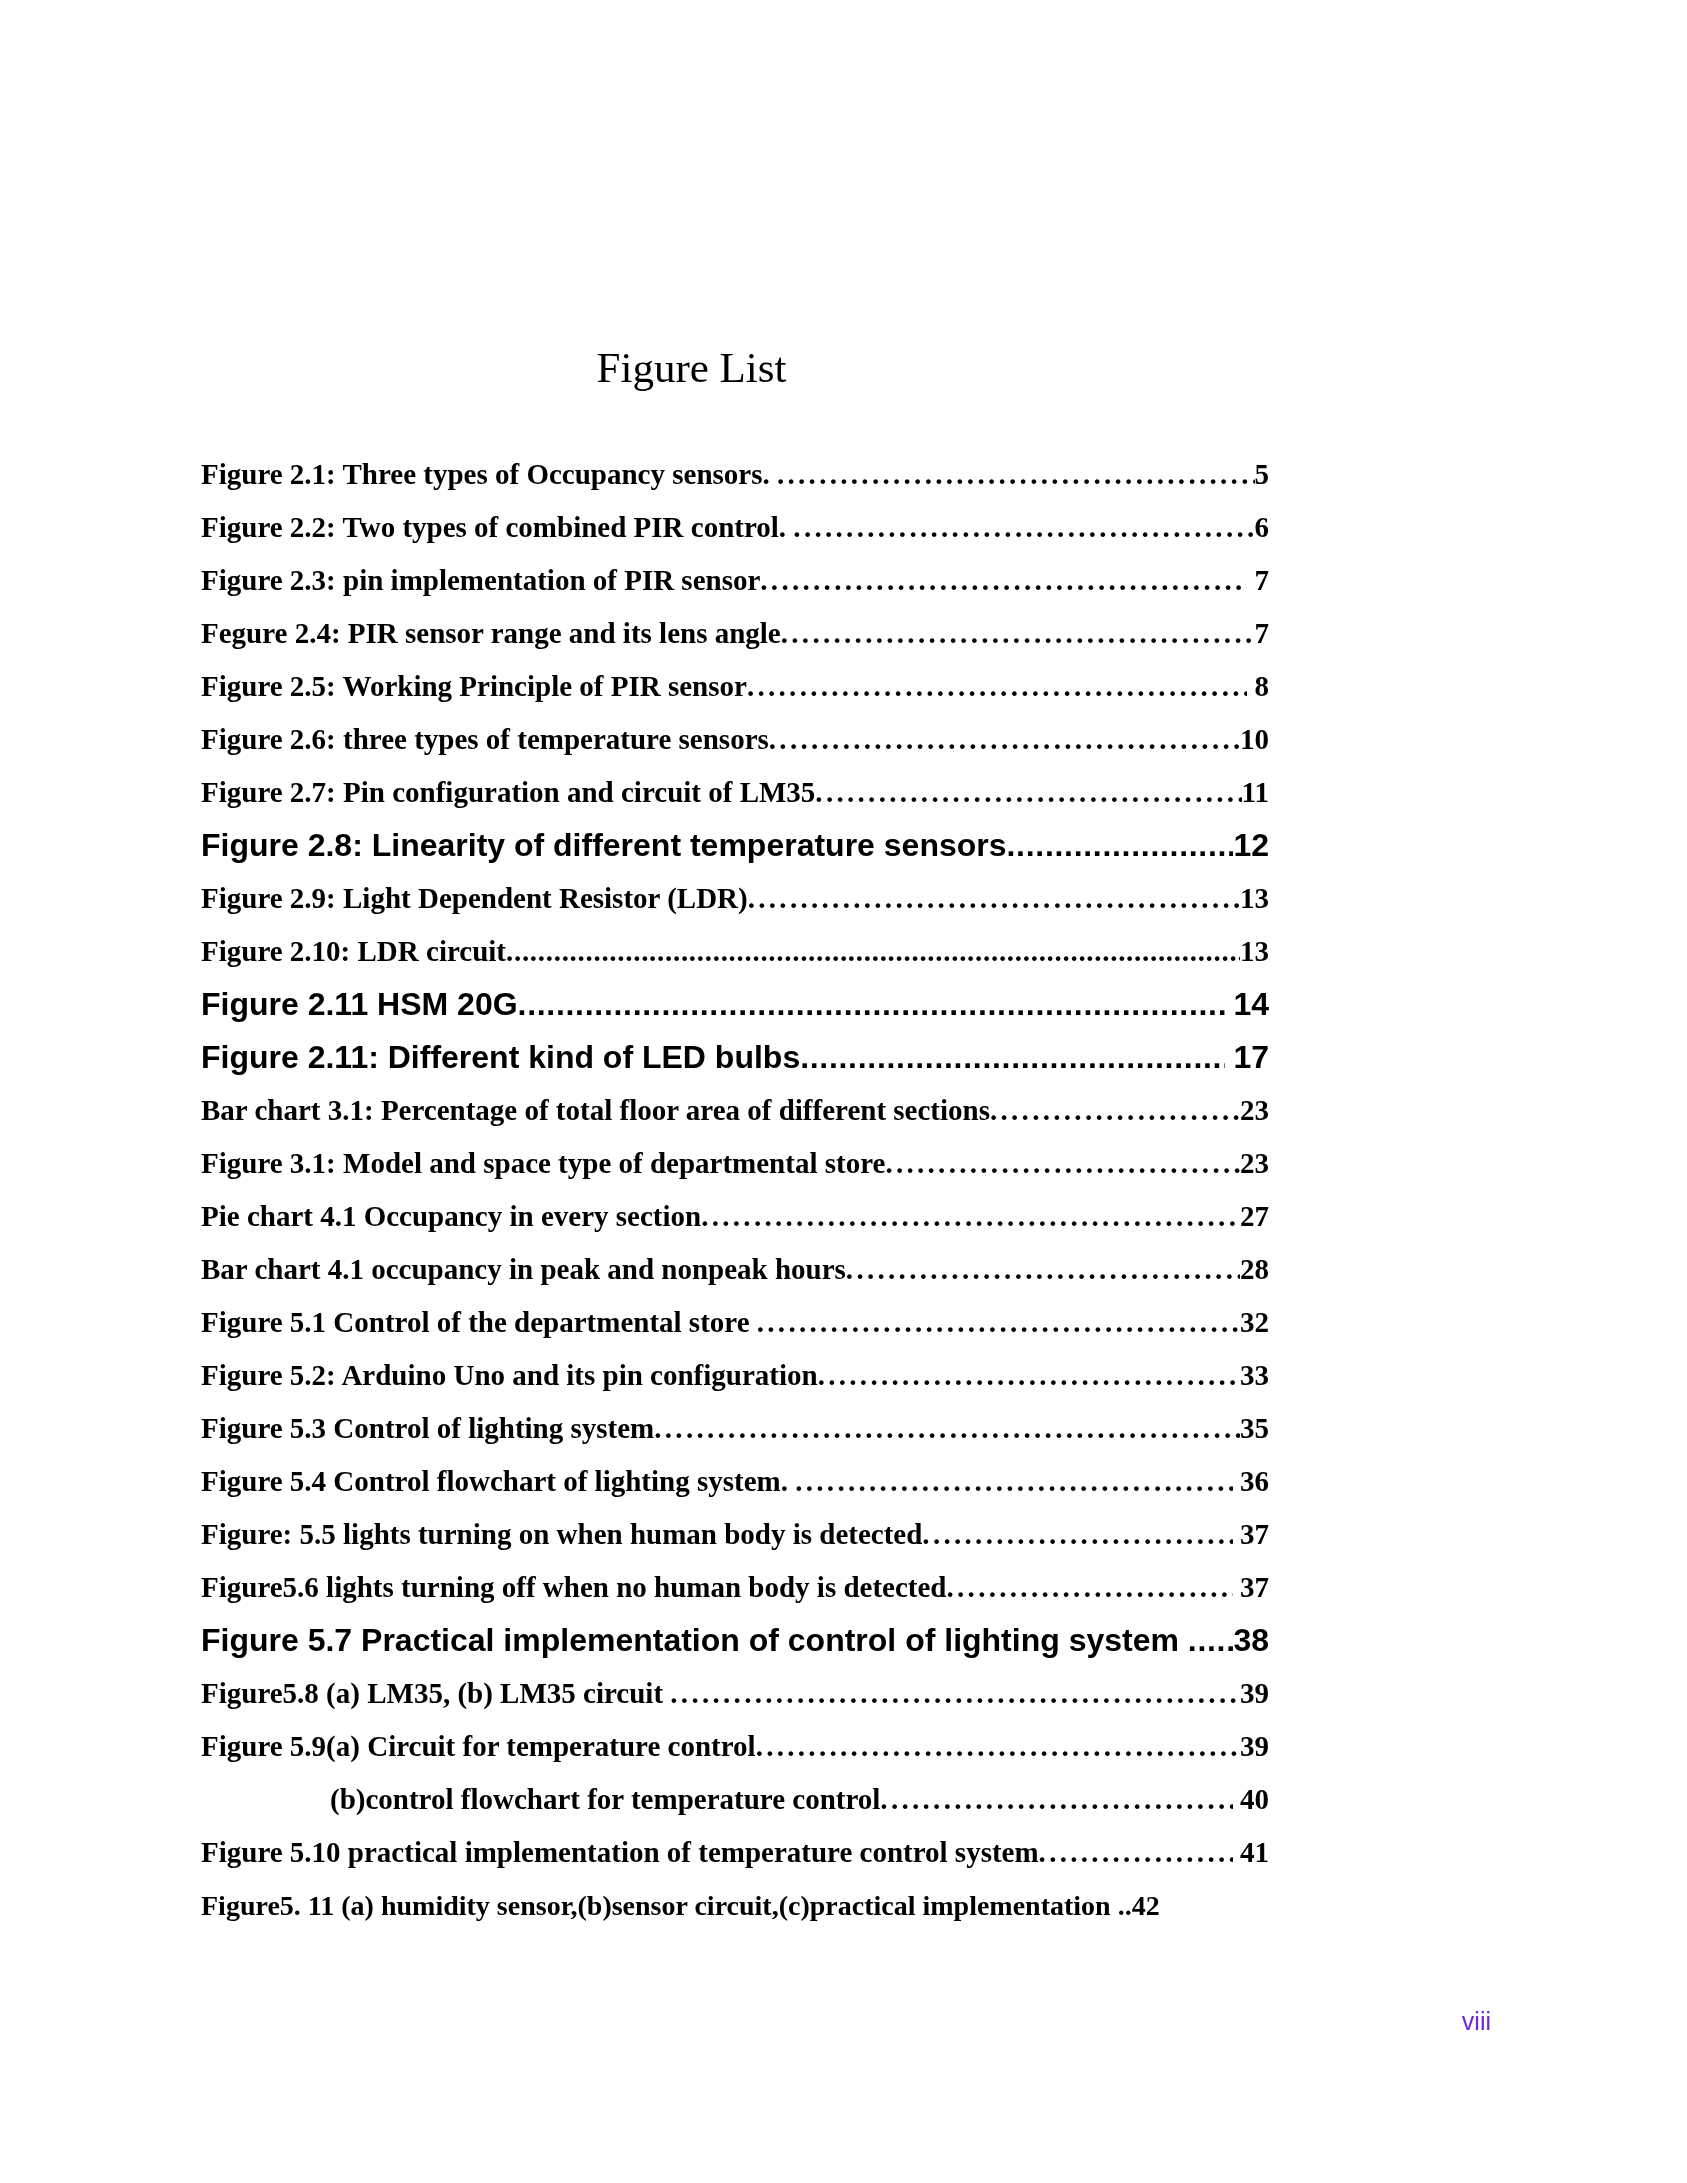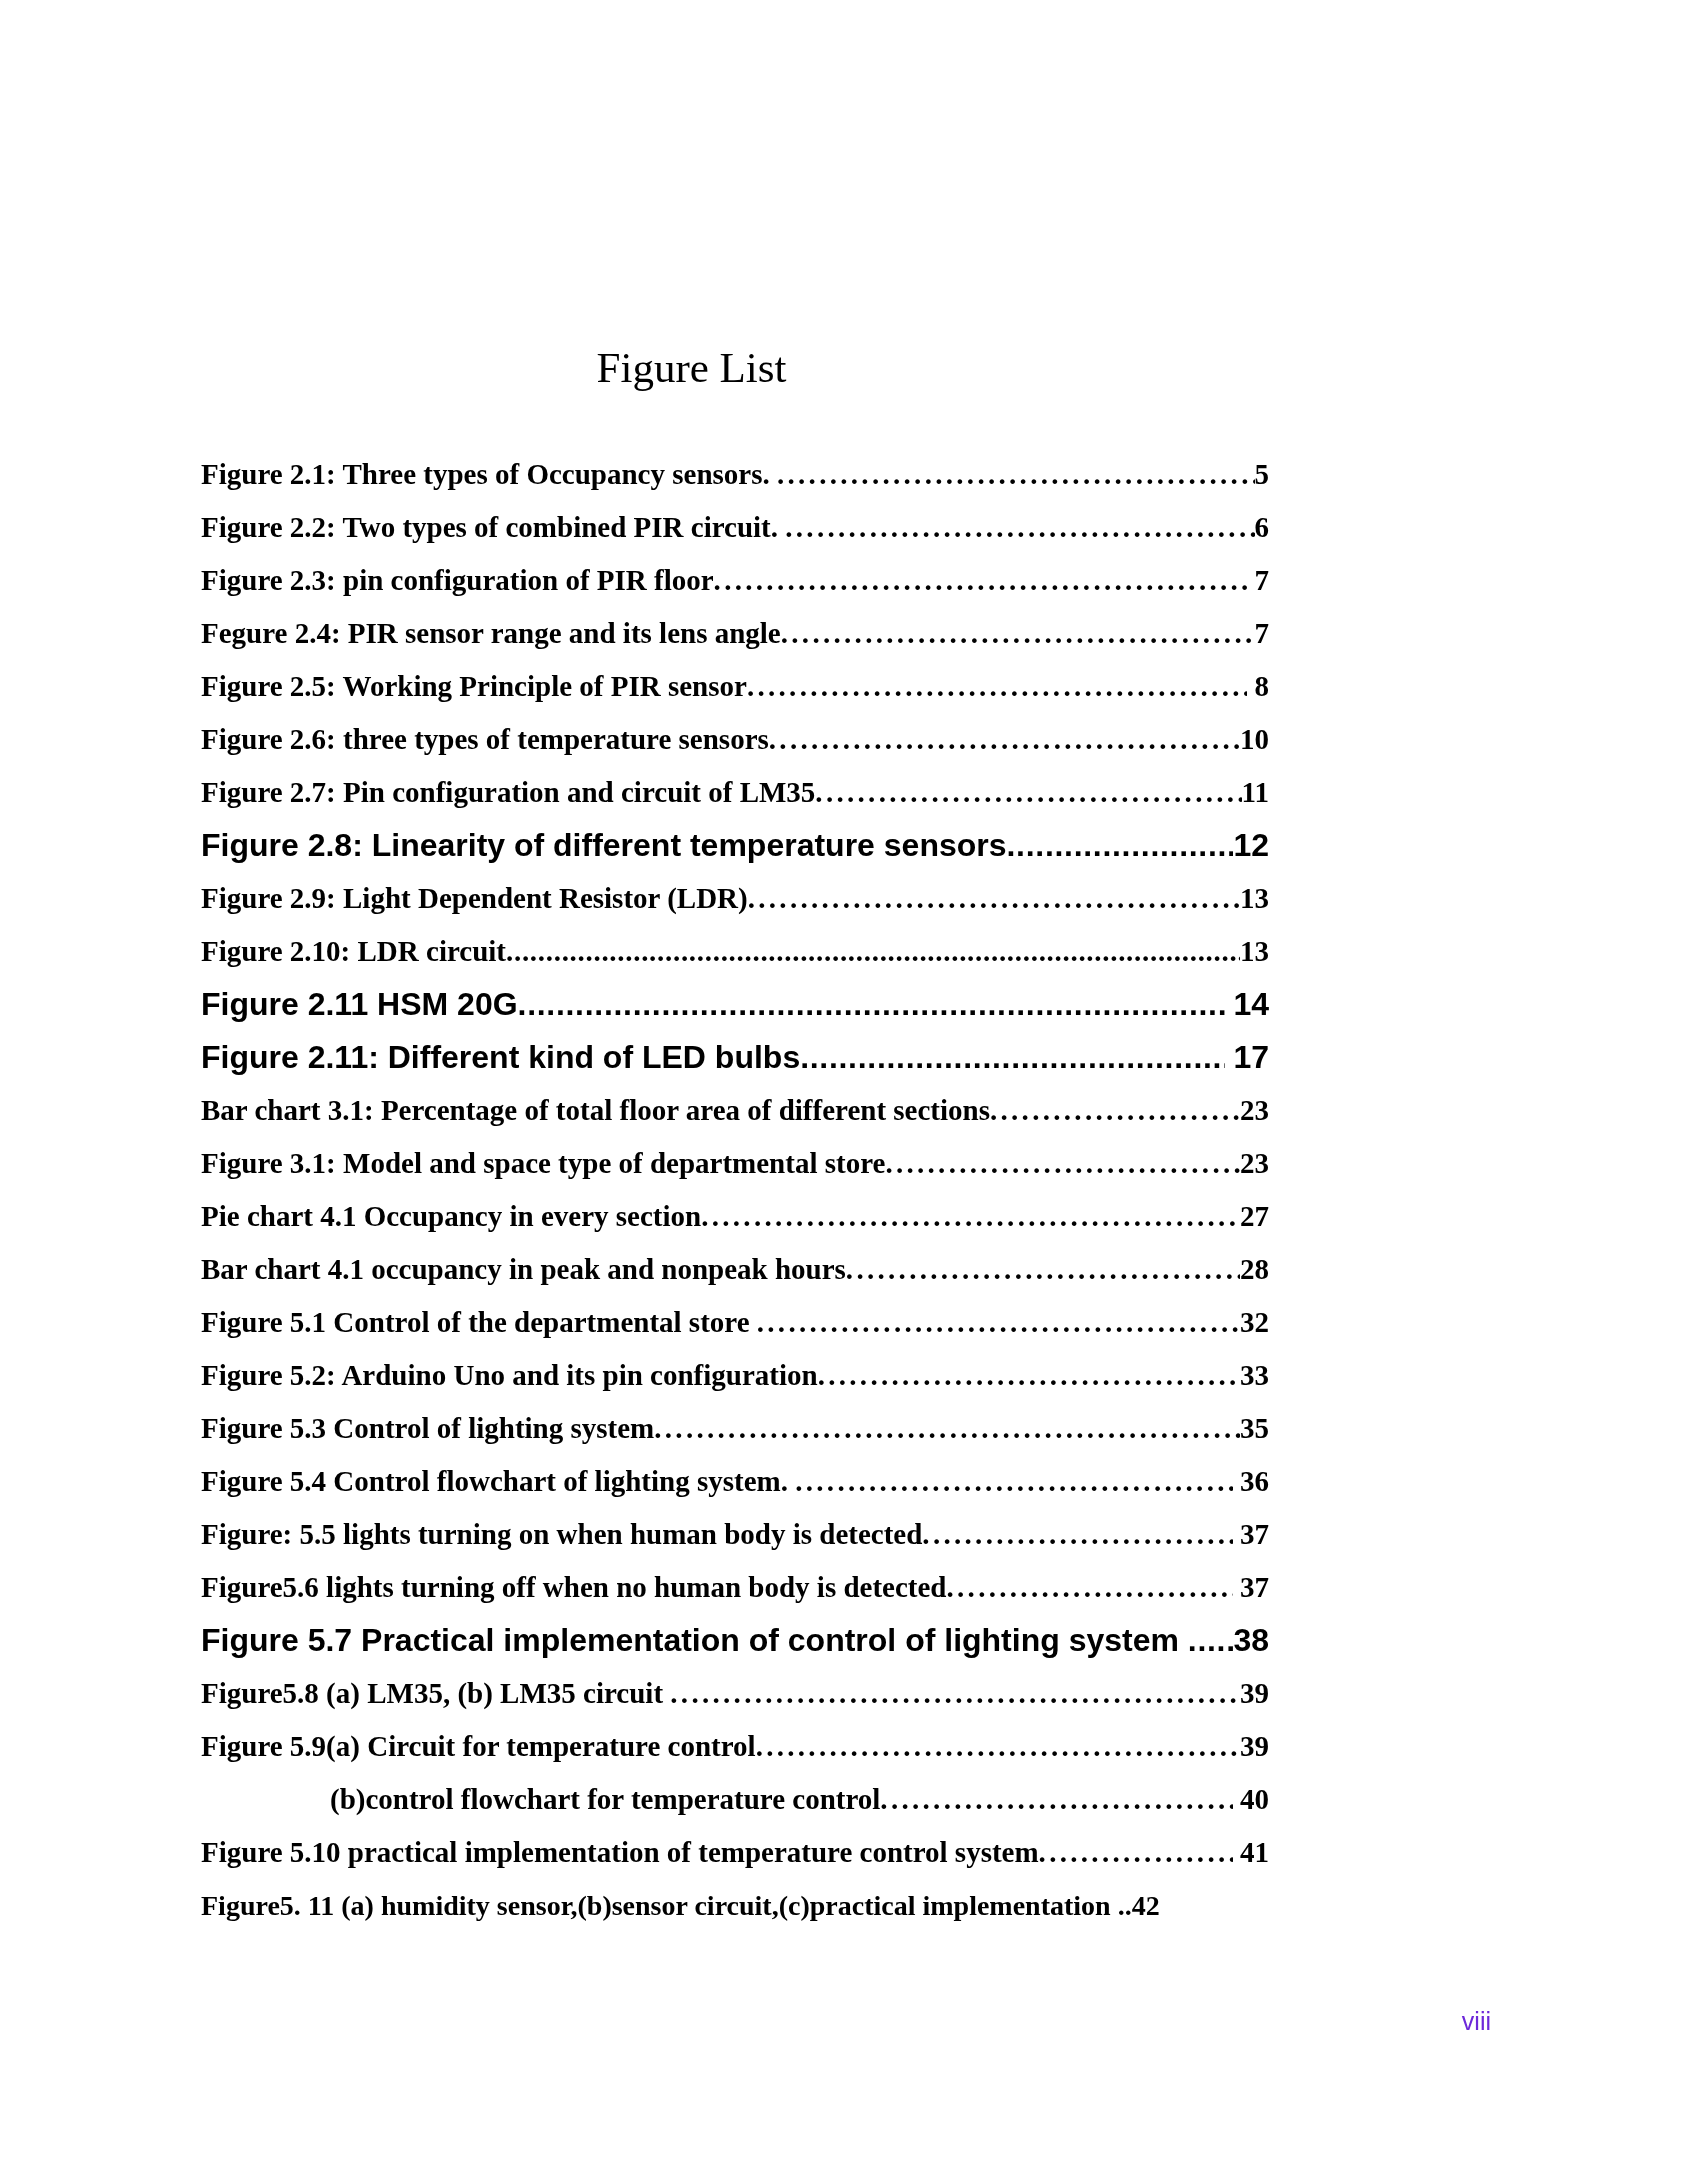--- a/index.html
+++ b/index.html
@@ -76,26 +76,26 @@
 
 <div class="doc-title">Figure List</div>
 
 <div class="figure-list">
     <div class="row serif">
     <span class="label">Figure 2.1: Three types of Occupancy sensors. </span>
     <span class="leader">............................................................................................................................................................................................................................................................................................................</span>
     <span class="pagenum">5</span>
   </div>
     <div class="row serif">
-    <span class="label">Figure 2.2: Two types of combined PIR circuit. </span>
+    <span class="label">Figure 2.2: Two types of combined PIR control. </span>
     <span class="leader">............................................................................................................................................................................................................................................................................................................</span>
     <span class="pagenum">6</span>
   </div>
     <div class="row serif">
-    <span class="label">Figure 2.3: pin configuration of PIR floor</span>
+    <span class="label">Figure 2.3: pin implementation of PIR sensor</span>
     <span class="leader">............................................................................................................................................................................................................................................................................................................</span>
     <span class="pagenum"> 7</span>
   </div>
     <div class="row serif">
     <span class="label">Fegure 2.4: PIR sensor range and its lens angle</span>
     <span class="leader">............................................................................................................................................................................................................................................................................................................</span>
     <span class="pagenum">7</span>
   </div>
     <div class="row serif">
     <span class="label">Figure 2.5: Working Principle of PIR sensor</span>

